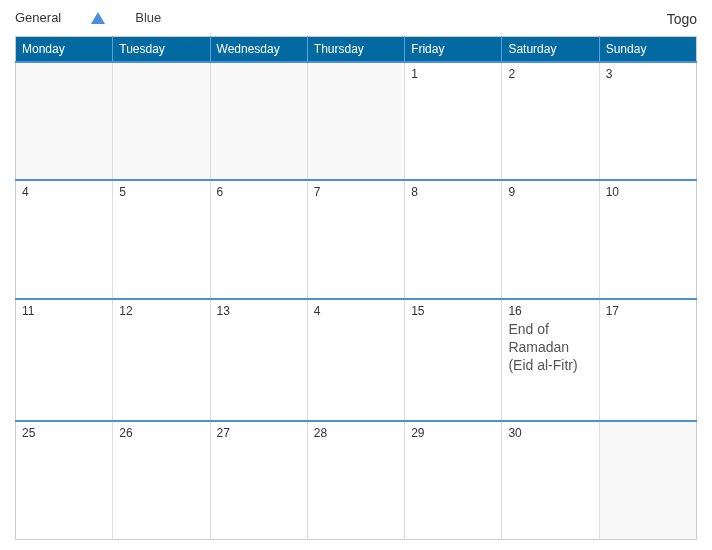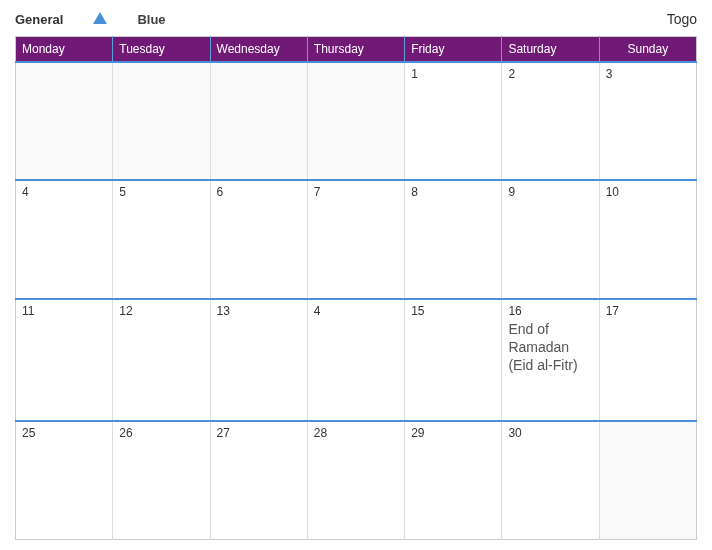--- a/index.html
+++ b/index.html
@@ -18,23 +18,22 @@
       flex-direction: column;
     }
     .header {
       display: flex;
       align-items: center;
       justify-content: space-between;
       margin-bottom: 8px;
     }
     .logo {
       display: flex;
-      align-items: center;
       font-size: 13px;
-      font-weight: bold;
+      font-weight: normal;
       gap: 27px;
     }
     .logo-general {
       color: #333;
       font-size: 13px;
     }
     .logo-blue {
       color: #404040;
       font-size: 13px;
     }
@@ -55,33 +54,32 @@
       color: #333;
     }
     .calendar {
       border: 1px solid #ccc;
       border-collapse: collapse;
       width: 100%;
       flex: 1;
       table-layout: fixed;
     }
     .calendar thead tr {
-      background-color: #701a75;
+      background-color: #0369a1;
     }
     .calendar thead th {
       color: #fff;
       font-size: 12px;
       font-weight: normal;
       padding: 5px 6px;
       text-align: left;
       border-right: 1px solid #5a9fdf;
     }
     .calendar thead th:last-child {
       border-right: none;
-      text-align: center;
     }
     .calendar tbody tr {
       border-top: 2px solid #4a90d9;
     }
     .calendar tbody td {
       vertical-align: top;
       padding: 4px 6px;
       font-size: 12px;
       color: #333;
       border-right: 1px solid #ddd;

